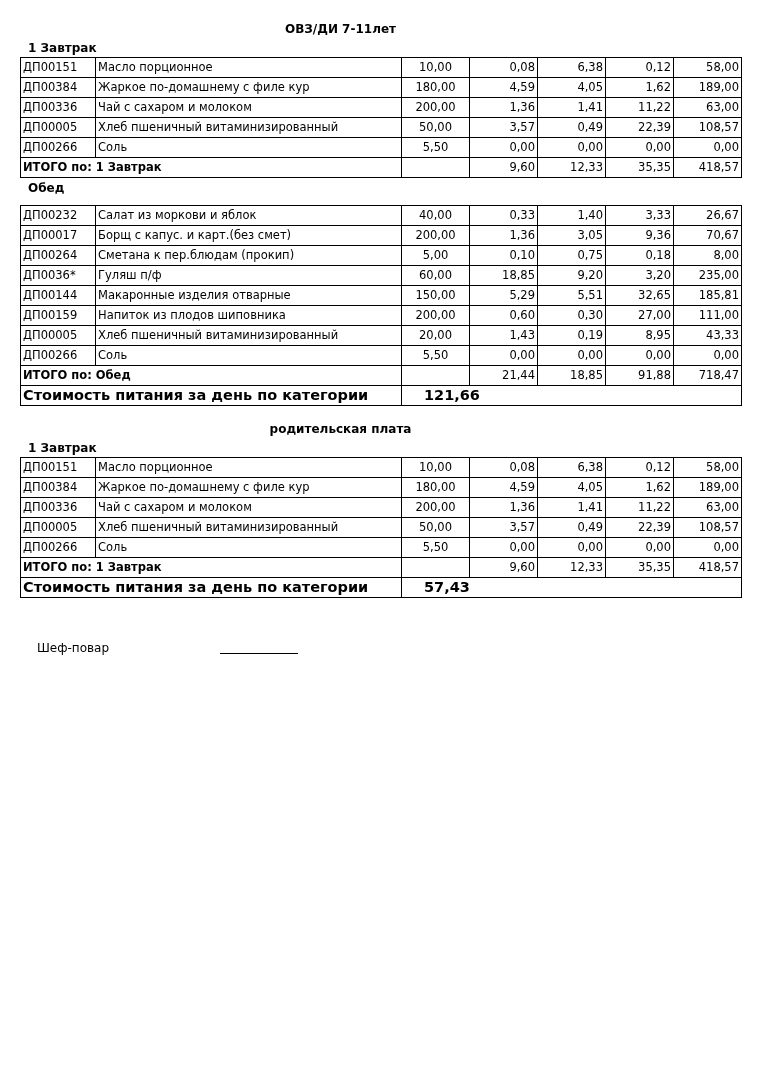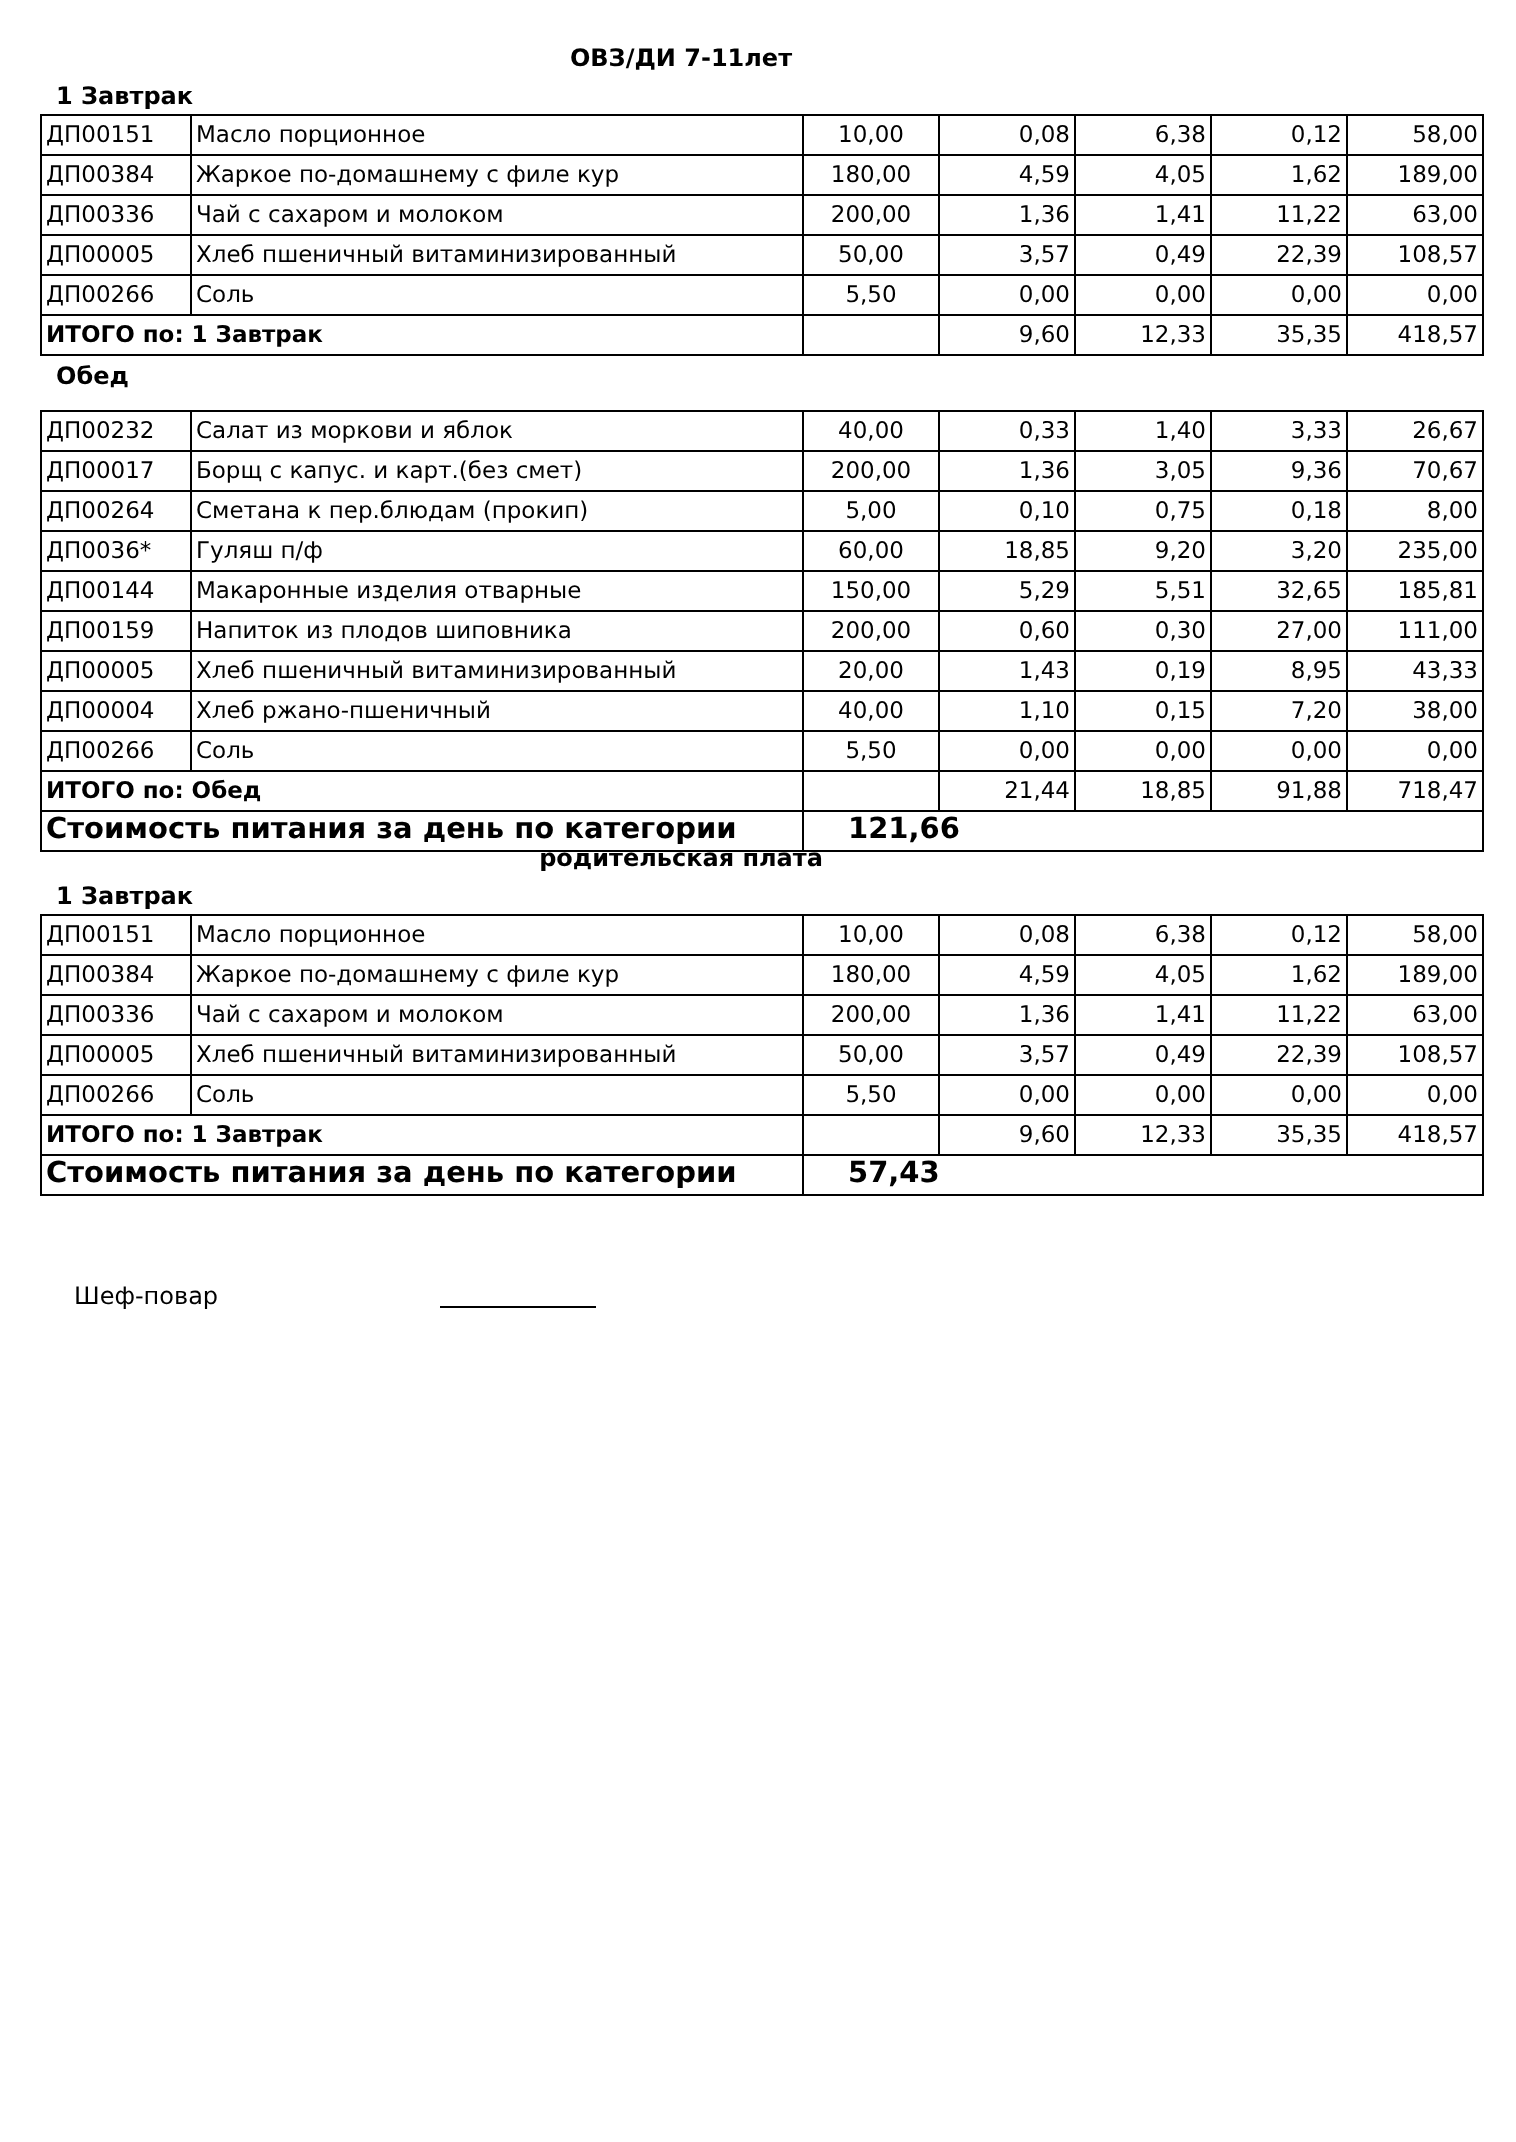--- a/index.html
+++ b/index.html
@@ -143,29 +143,20 @@
       <tr>
       <td class="c-code">ДП00005</td>
       <td class="c-name">Хлеб пшеничный витаминизированный</td>
       <td class="c-weight">20,00</td>
       <td class="c-num">1,43</td>
       <td class="c-num">0,19</td>
       <td class="c-num">8,95</td>
       <td class="c-num">43,33</td>
     </tr>
       <tr>
-      <td class="c-code">ДП00004</td>
-      <td class="c-name">Хлеб ржано-пшеничный</td>
-      <td class="c-weight">40,00</td>
-      <td class="c-num">1,10</td>
-      <td class="c-num">0,15</td>
-      <td class="c-num">7,20</td>
-      <td class="c-num">38,00</td>
-    </tr>
-      <tr>
       <td class="c-code">ДП00266</td>
       <td class="c-name">Соль</td>
       <td class="c-weight">5,50</td>
       <td class="c-num">0,00</td>
       <td class="c-num">0,00</td>
       <td class="c-num">0,00</td>
       <td class="c-num">0,00</td>
     </tr>
       <tr class="total">
     <td colspan="2">ИТОГО по: Обед</td>

